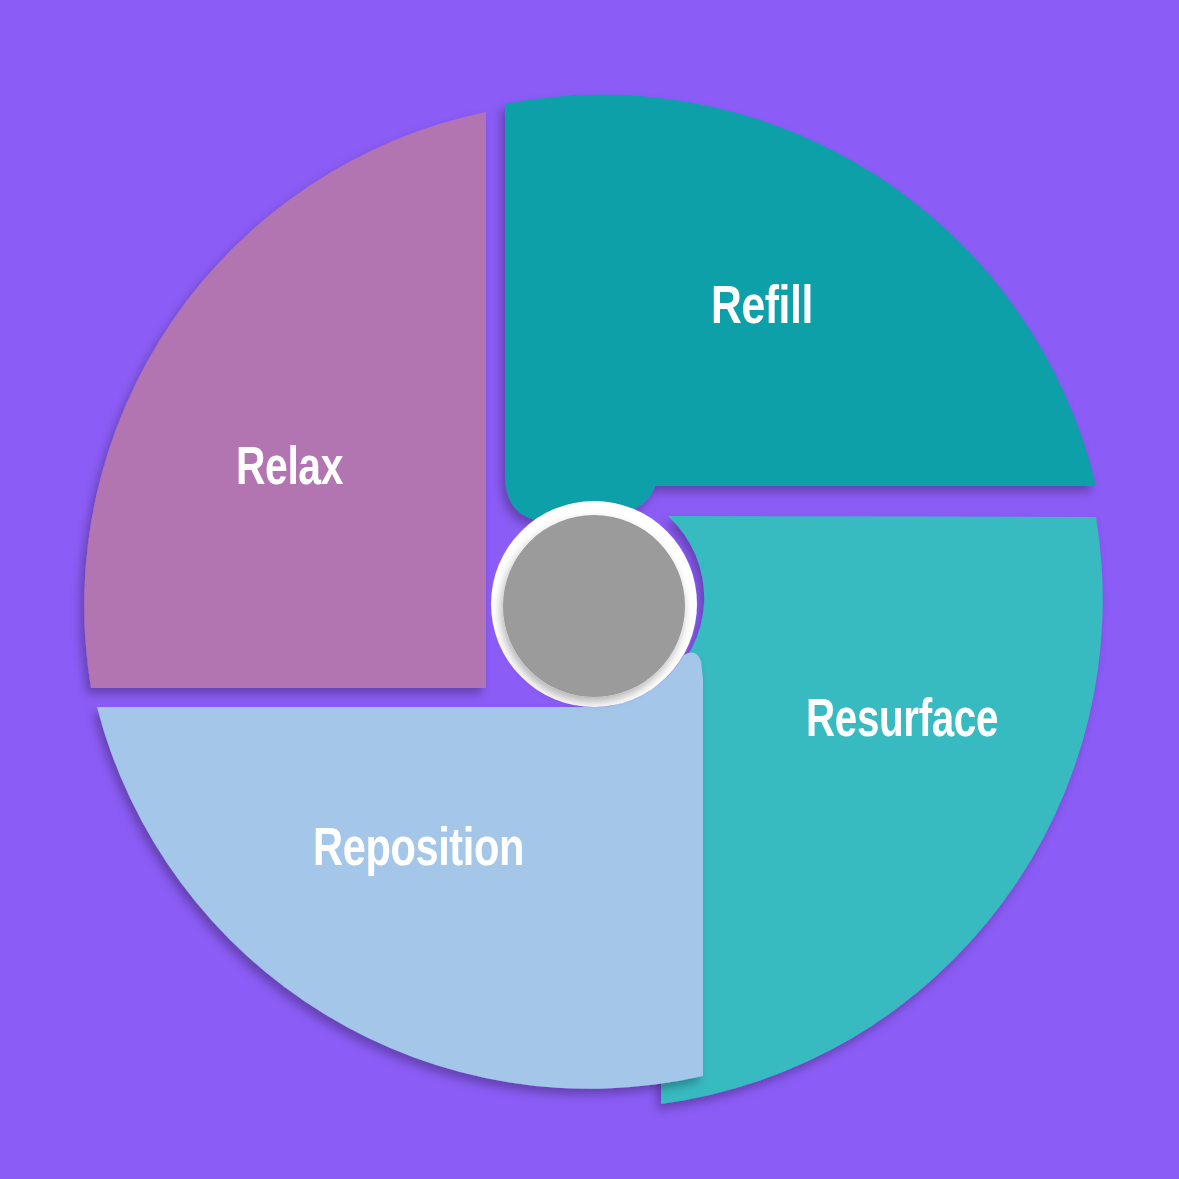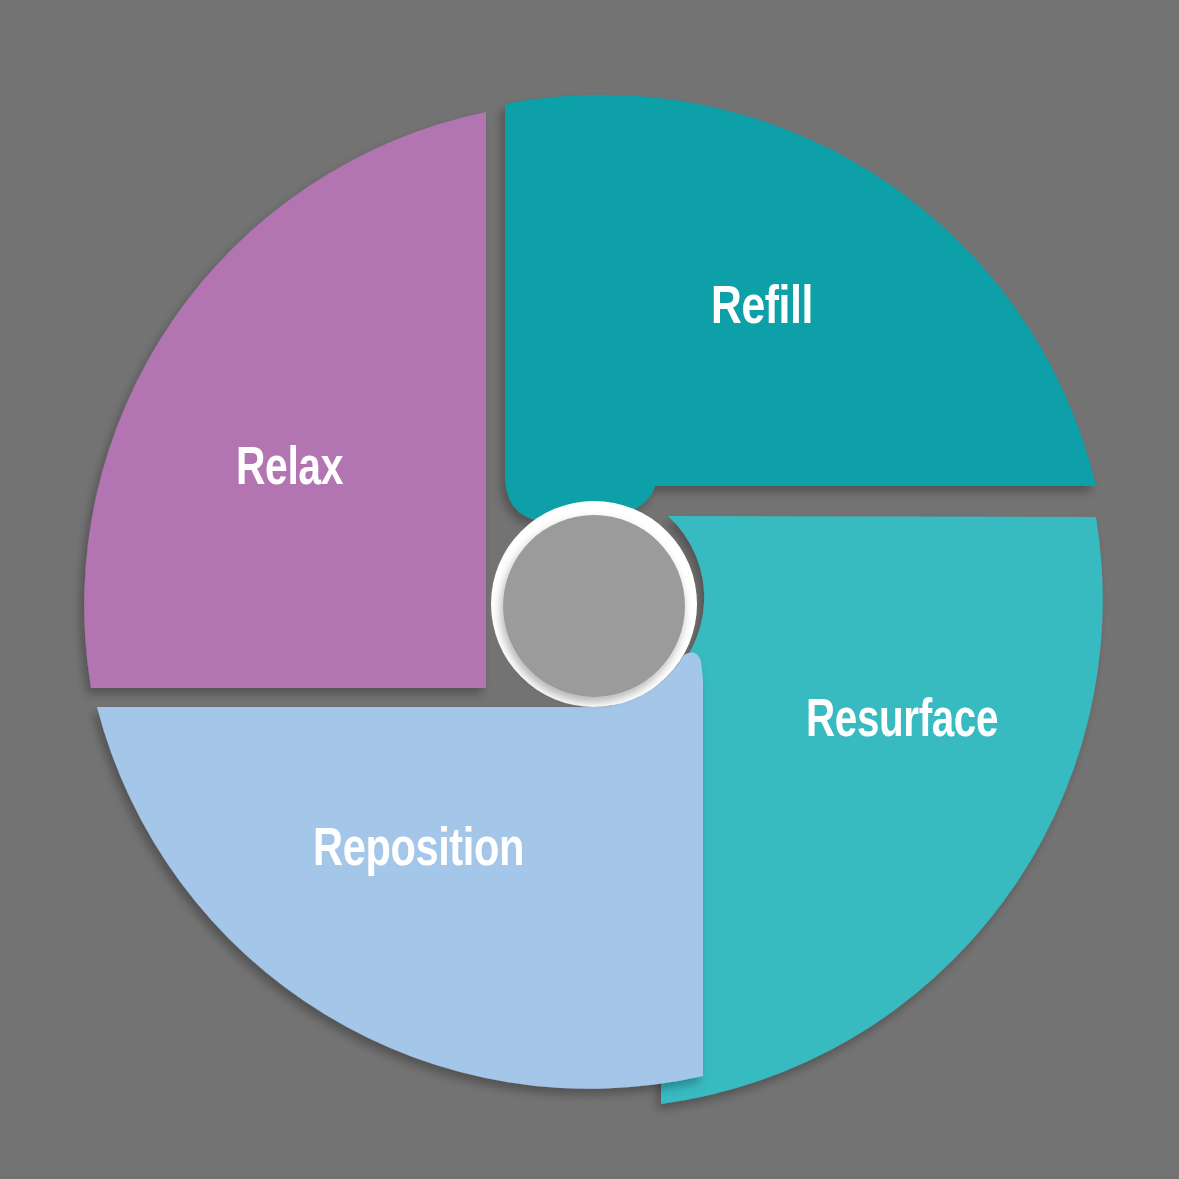--- a/index.html
+++ b/index.html
@@ -4,21 +4,21 @@
 <style>
   html, body {
     margin: 0;
     padding: 0;
     background: #ffffff;
   }
   .stage {
     position: relative;
     width: 1179px;
     height: 1179px;
-    background: #737373;
+    background: #8b5cf6;
     overflow: hidden;
   }
   svg.diagram {
     position: absolute;
     inset: 0;
     width: 100%;
     height: 100%;
   }
   svg.diagram text {
     font-family: "Liberation Sans", sans-serif;

